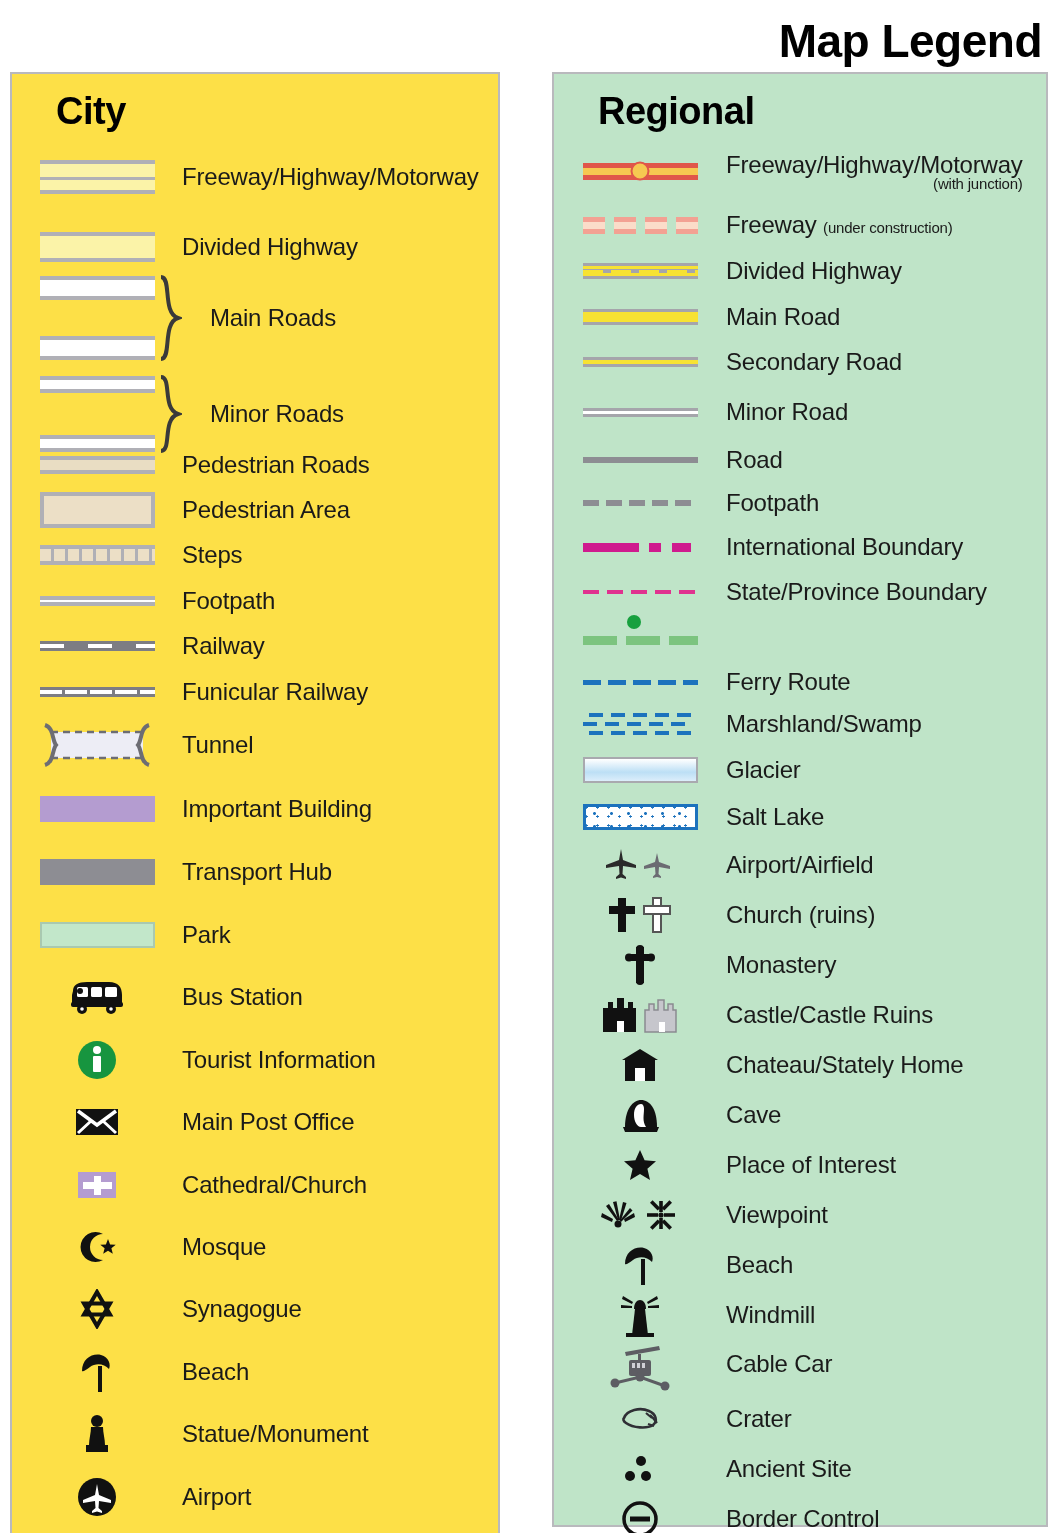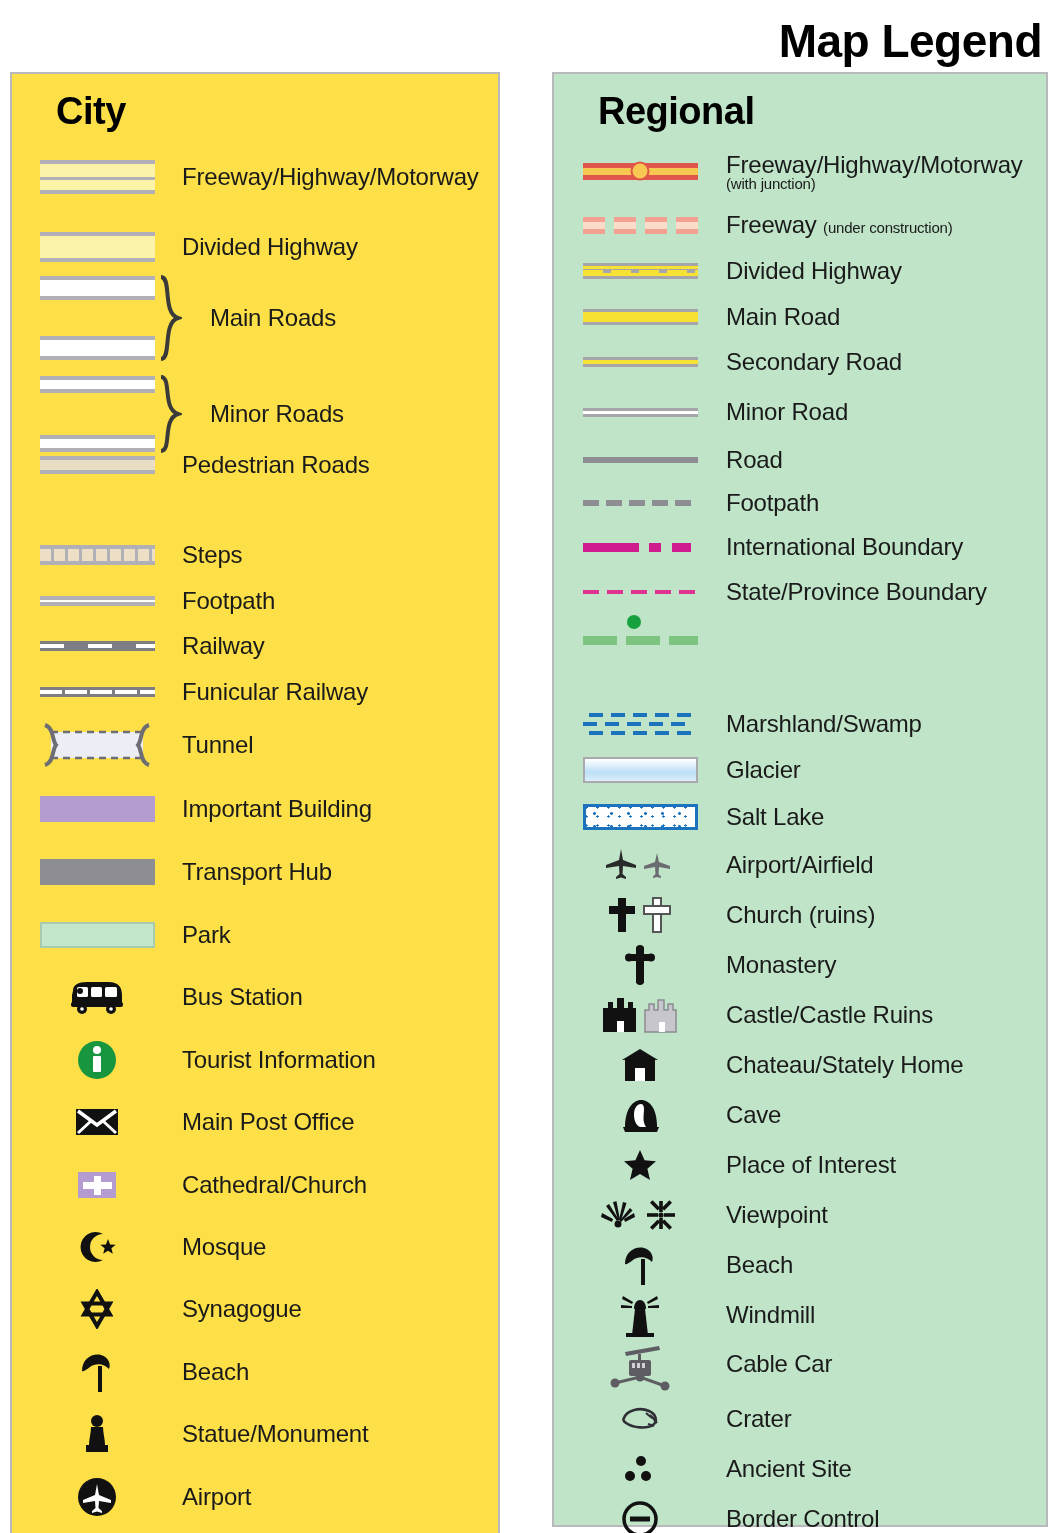--- a/index.html
+++ b/index.html
@@ -43,20 +43,21 @@
     font-weight: bold;
     letter-spacing: -0.5px;
     color: #000;
   }
 
   .row {
     position: absolute;
     display: flex;
     align-items: center;
     width: 100%;
+    text-align: right;
   }
   .sym {
     position: relative;
     width: 170px;
     flex: 0 0 170px;
     height: 46px;
     display: flex;
     align-items: center;
     justify-content: center;
   }
@@ -313,20 +314,26 @@
       <div class="label" style="margin-left:28px">Minor Roads</div>
     </div>
 
     <div class="row" style="top:368px">
       <div class="sym">
           <div class="sw sw-pedroad"></div>
         </div>
       <div class="label">Pedestrian Roads</div>
     </div>
 
+    <div class="row" style="top:413px">
+      <div class="sym">
+          <div class="sw sw-pedarea"></div>
+        </div>
+      <div class="label">Pedestrian Area</div>
+    </div>
 
     <div class="row" style="top:458px">
       <div class="sym">
           <div class="sw sw-steps"></div>
         </div>
       <div class="label">Steps</div>
     </div>
 
     <div class="row" style="top:504px">
       <div class="sym">
@@ -576,20 +583,26 @@
 
     <div class="row" style="top:533px">
       <div class="sym">
         <div class="r-natpark">
             <span class="dot"></span>
             <span class="band"></span>
           </div>
       </div>
     </div>
 
+    <div class="row" style="top:585px">
+      <div class="sym">
+          <div class="r-ferry"></div>
+        </div>
+      <div class="label">Ferry Route</div>
+    </div>
 
     <div class="row" style="top:627px">
       <div class="sym">
         <div class="r-marsh">
           <span class="ml" style="left:6px;  right:0; top:4px"></span>
           <span class="ml" style="left:0px;  right:6px;top:13px"></span>
           <span class="ml" style="left:6px;  right:0; top:22px"></span>
         </div>
       </div>
       <div class="label">Marshland/Swamp</div>

